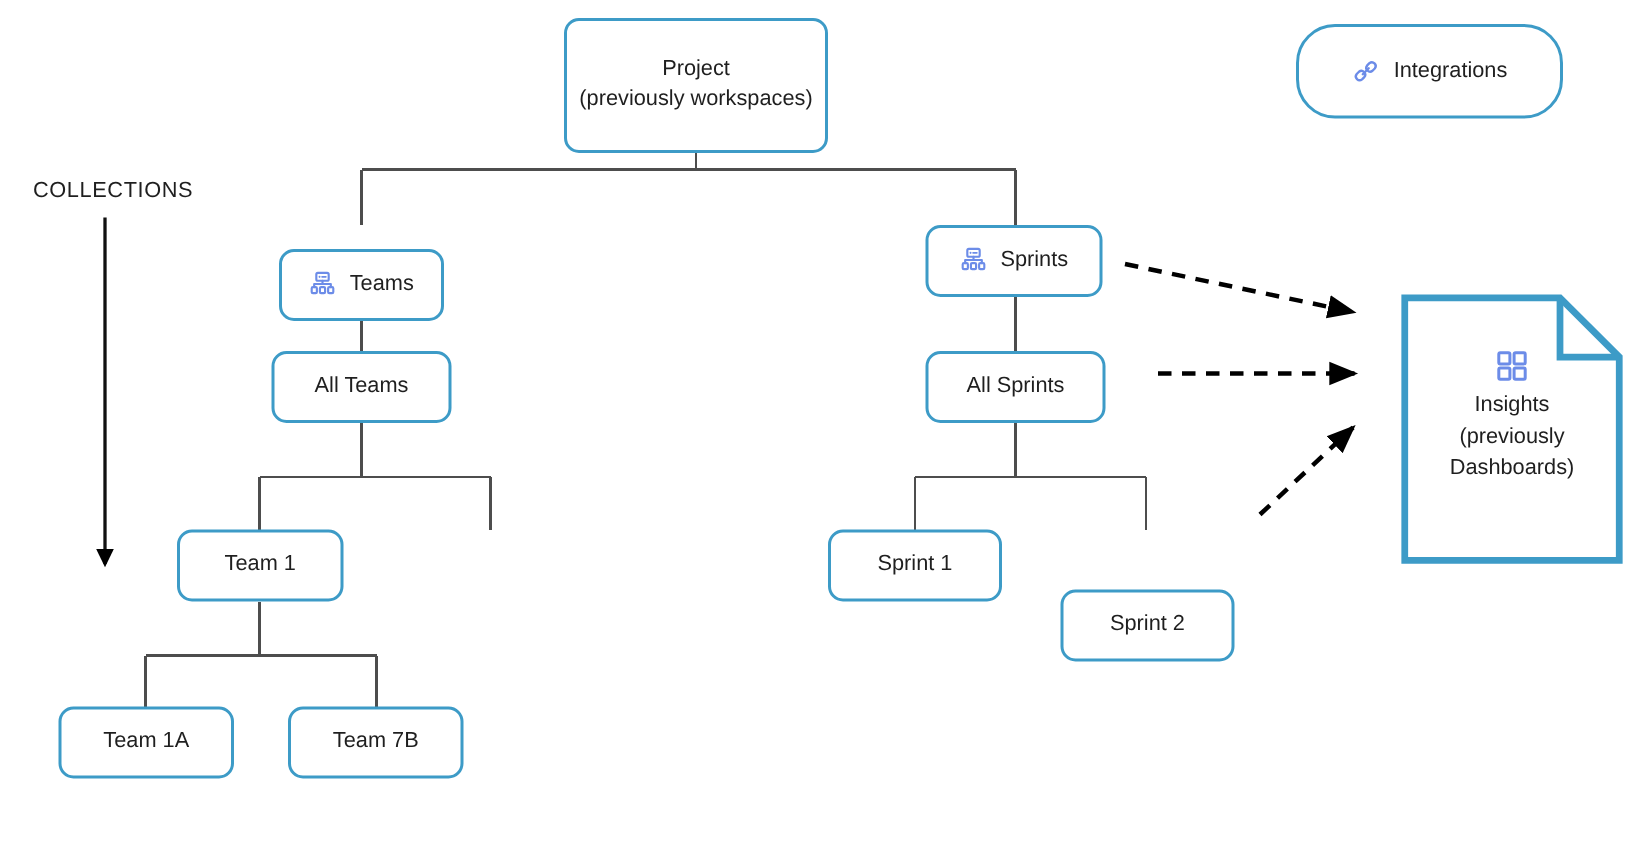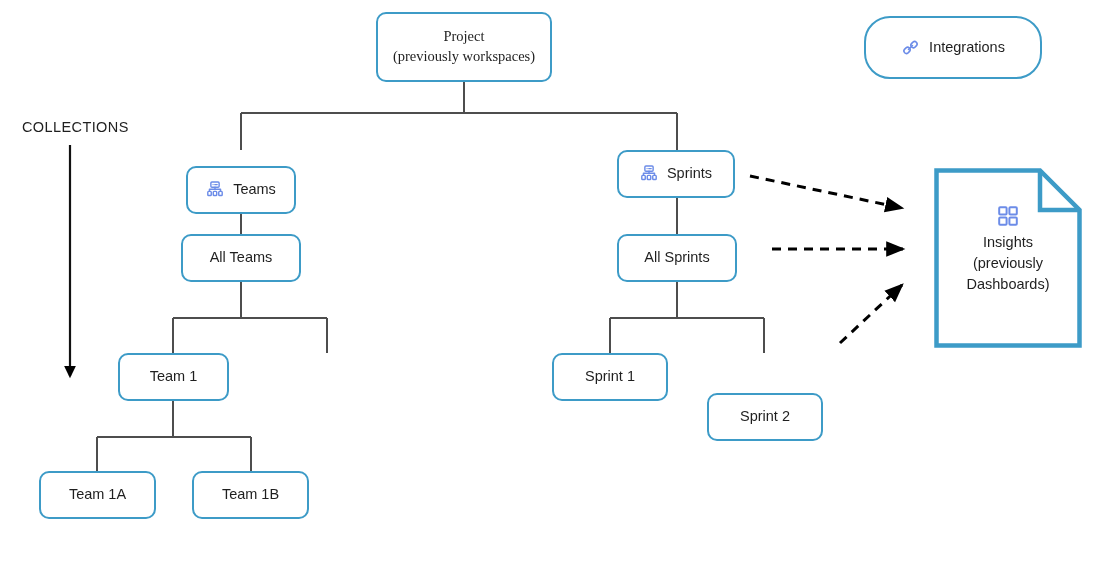--- a/index.html
+++ b/index.html
@@ -62,20 +62,21 @@
   }
   .collections-label {
     position: absolute;
     font-size: 14.5px;
     color: #1f1f1f;
     letter-spacing: 0.4px;
     white-space: nowrap;
   }
   .doc-node {
     position: absolute;
+    margin-top: 28px;
   }
   .doc-text {
     position: absolute;
     width: 100%;
     text-align: center;
     font-size: 14.5px;
     line-height: 1.45;
     color: #1f1f1f;
     white-space: pre-line;
   }
@@ -138,21 +139,21 @@
 
     <g stroke="#000000" stroke-width="3" fill="none" stroke-dasharray="9,7">
       <line x1="750" y1="176" x2="902" y2="208" marker-end="url(#arrowhead)"></line>
       <line x1="772" y1="249" x2="903" y2="249" marker-end="url(#arrowhead)"></line>
       <line x1="840" y1="343" x2="902" y2="285" marker-end="url(#arrowhead)"></line>
     </g>
   </svg>
 
   <div class="collections-label" style="left:22px; top:119px;">COLLECTIONS</div>
 
-  <div class="node-box" style="left:376px; top:12px; width:176px; height:70px;font-family:Liberation Serif, serif;">
+  <div class="node-box" style="left:376px; top:12px; width:176px; height:90px;">
     <span class="node-label">Project
 (previously workspaces)</span>
   </div>
 
   <div class="node-box pill" style="left:864px; top:16px; width:178px; height:63px;">
     <span class="row-inline">
       <span class="icon-slot">
         <svg width="19" height="19" viewBox="0 0 24 24" fill="none" stroke="#6c8ce8" stroke-width="2" stroke-linecap="round" stroke-linejoin="round">
           <path d="M9.5 14.5 L14.5 9.5"></path>
           <path d="M13.2 7.1 l1.9 -1.9 a3.2 3.2 0 0 1 4.5 4.5 l-1.9 1.9 a3.2 3.2 0 0 1 -4.5 -4.5 z"></path>
@@ -216,21 +217,21 @@
 
   <div class="node-box" style="left:707px; top:353px; width:116px; height:48px;margin-top:40px;">
     <span class="node-label">Sprint 2</span>
   </div>
 
   <div class="node-box" style="left:39px; top:471px; width:117px; height:48px;">
     <span class="node-label">Team 1A</span>
   </div>
 
   <div class="node-box" style="left:192px; top:471px; width:117px; height:48px;">
-    <span class="node-label">Team 1B</span>
+    <span class="node-label">Team 7B</span>
   </div>
 
   <div class="doc-node" style="left:934px; top:168px; width:148px; height:180px;">
     <svg width="148" height="180" viewBox="0 0 148 180">
       <path d="M2.5,2.5 H106 L145.5,42 V177.5 H2.5 Z" fill="#ffffff" stroke="#3d9bc7" stroke-width="4.5" stroke-linejoin="miter"></path>
       <path d="M106,2.5 V42 H145.5" fill="none" stroke="#3d9bc7" stroke-width="4.5"></path>
     </svg>
     <div class="doc-icon" style="top:36px;">
       <svg width="24" height="24" viewBox="0 0 24 24" fill="none" stroke="#6c8ce8" stroke-width="2">
         <rect x="3.2" y="3.2" width="7.4" height="7.4" rx="1"></rect>

